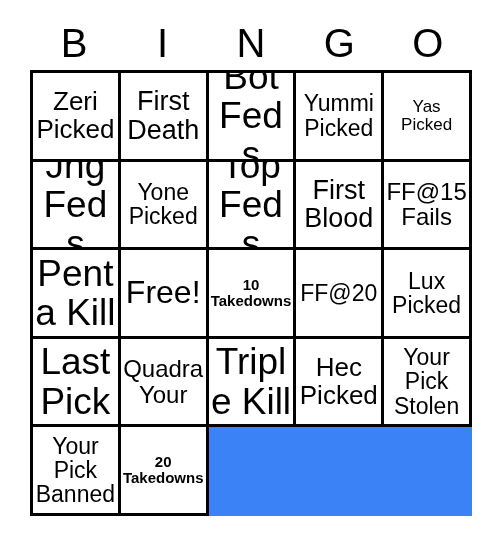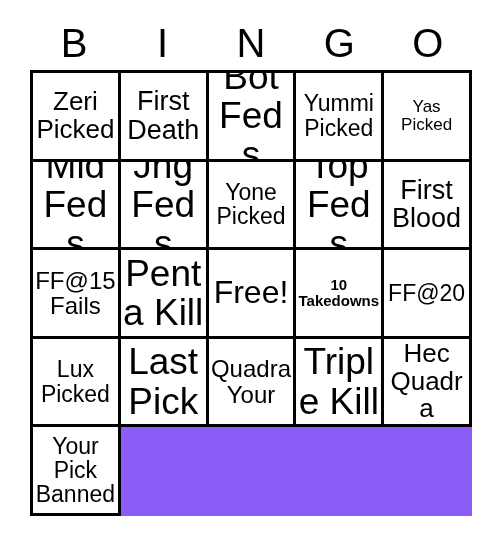--- a/index.html
+++ b/index.html
@@ -50,21 +50,21 @@
     left: 30px;
     top: 70px;
     width: 442px;
     height: 446px;
     display: grid;
     grid-template-columns: repeat(5, 1fr);
     grid-template-rows: repeat(5, 1fr);
     border-top: 3px solid #000000;
     border-left: 3px solid #000000;
     box-sizing: border-box;
-    background: #8b5cf6;
+    background: #3b82f6;
   }
   .cell {
     border-right: 3px solid #000000;
     border-bottom: 3px solid #000000;
     box-sizing: border-box;
     background: #ffffff;
     display: flex;
     align-items: center;
     justify-content: center;
     text-align: center;
@@ -111,23 +111,20 @@
         <span class="cell-text fs-xl">Bot Feds</span>
       </div>
     <div class="cell">
         <span class="cell-text fs-md">Yummi Picked</span>
       </div>
     <div class="cell">
         <span class="cell-text fs-lg" style="font-size: 17px;">Yas Picked</span>
       </div>
 
     <div class="cell">
-        <span class="cell-text fs-xl">Mid Feds</span>
-      </div>
-    <div class="cell">
         <span class="cell-text fs-xl">Jng Feds</span>
       </div>
     <div class="cell">
         <span class="cell-text fs-md">Yone Picked</span>
       </div>
     <div class="cell">
         <span class="cell-text fs-xl">Top Feds</span>
       </div>
     <div class="cell">
         <span class="cell-text fs-lg">First Blood</span>
@@ -156,20 +153,26 @@
         <span class="cell-text fs-xl">Last Pick</span>
       </div>
     <div class="cell">
         <span class="cell-text fs-sm">Quadra Your</span>
       </div>
 
     <div class="cell">
         <span class="cell-text fs-xl">Triple Kill</span>
       </div>
     <div class="cell">
-        <span class="cell-text fs-lg" style="font-size: 26px;">Hec Quadra</span>
+        <span class="cell-text fs-lg" style="font-size: 26px;">Hec Picked</span>
+      </div>
+    <div class="cell">
+        <span class="cell-text fs-md">Your Pick Stolen</span>
       </div>
     <div class="cell">
         <span class="cell-text fs-md">Your Pick Banned</span>
+      </div>
+    <div class="cell">
+        <span class="cell-text fs-xs">20 Takedowns</span>
       </div>
   </div>
 
 </div>
 
 </body></html>

